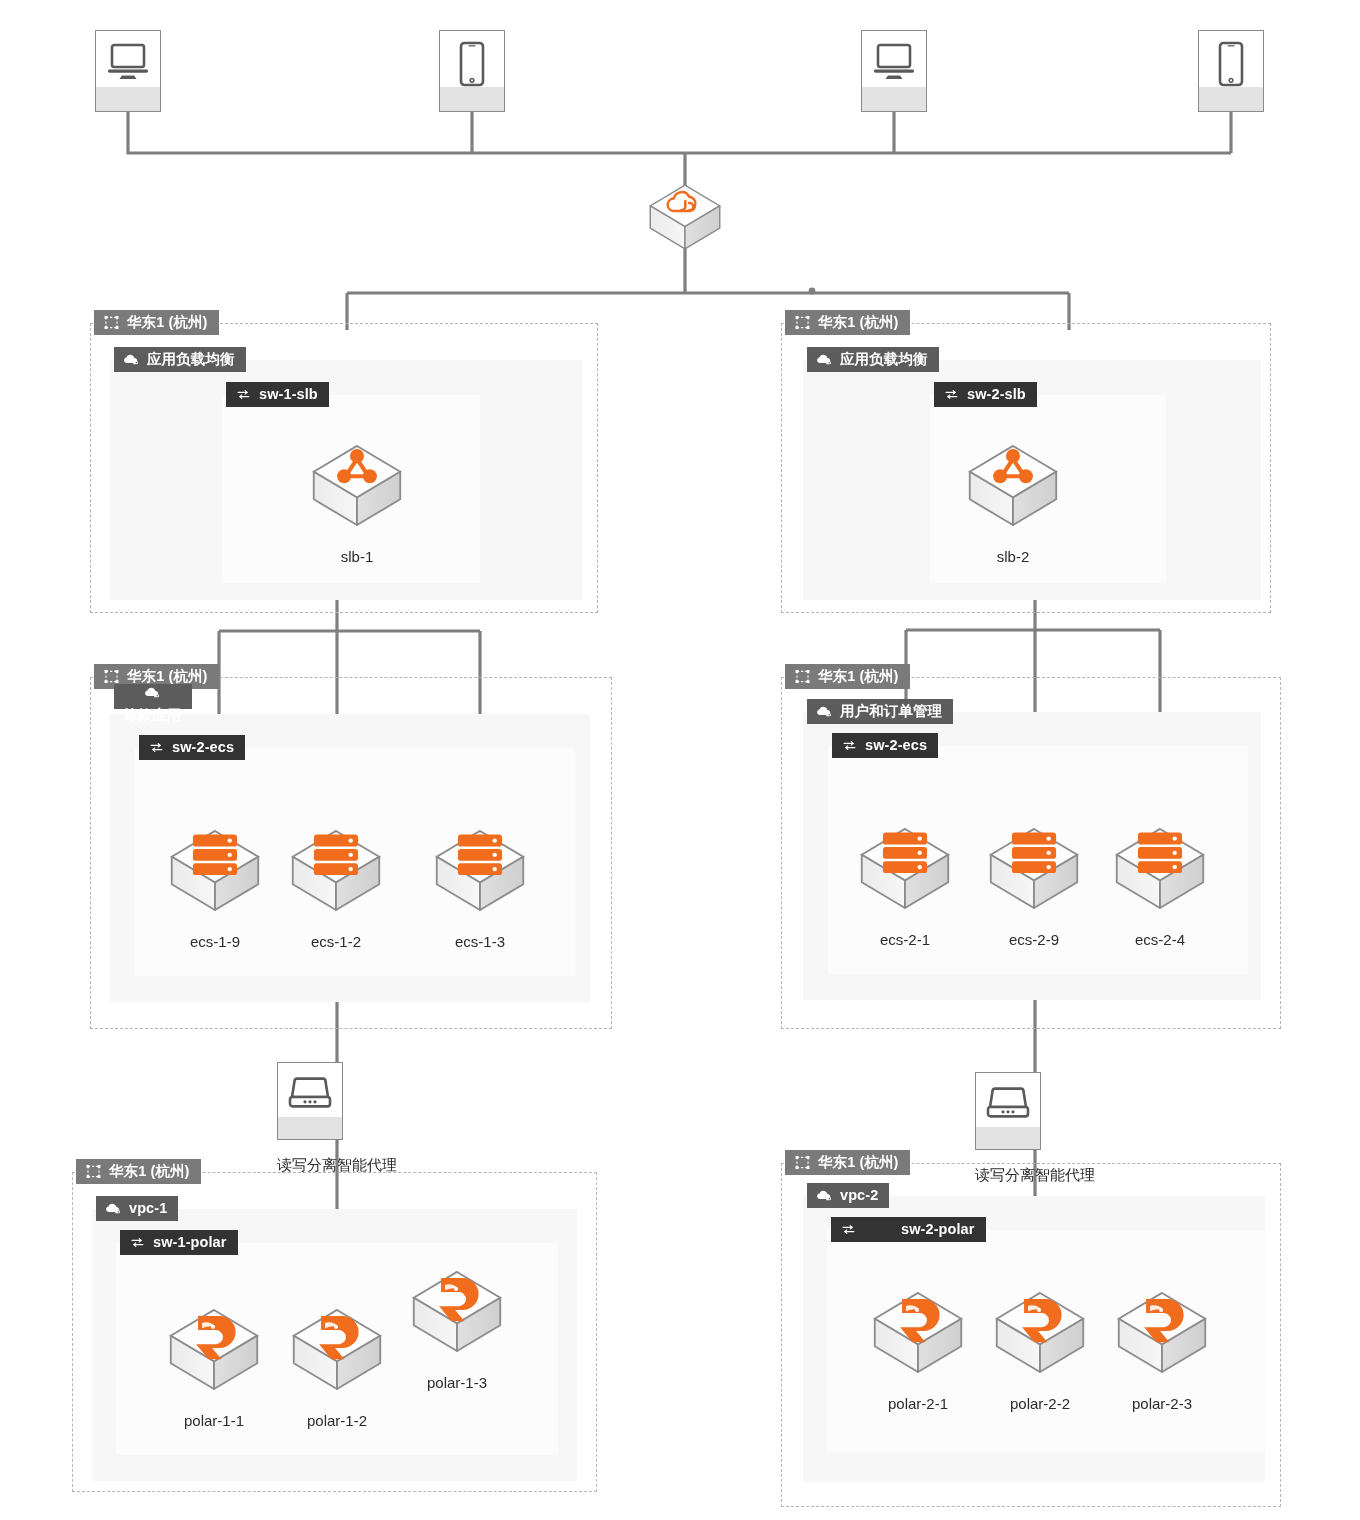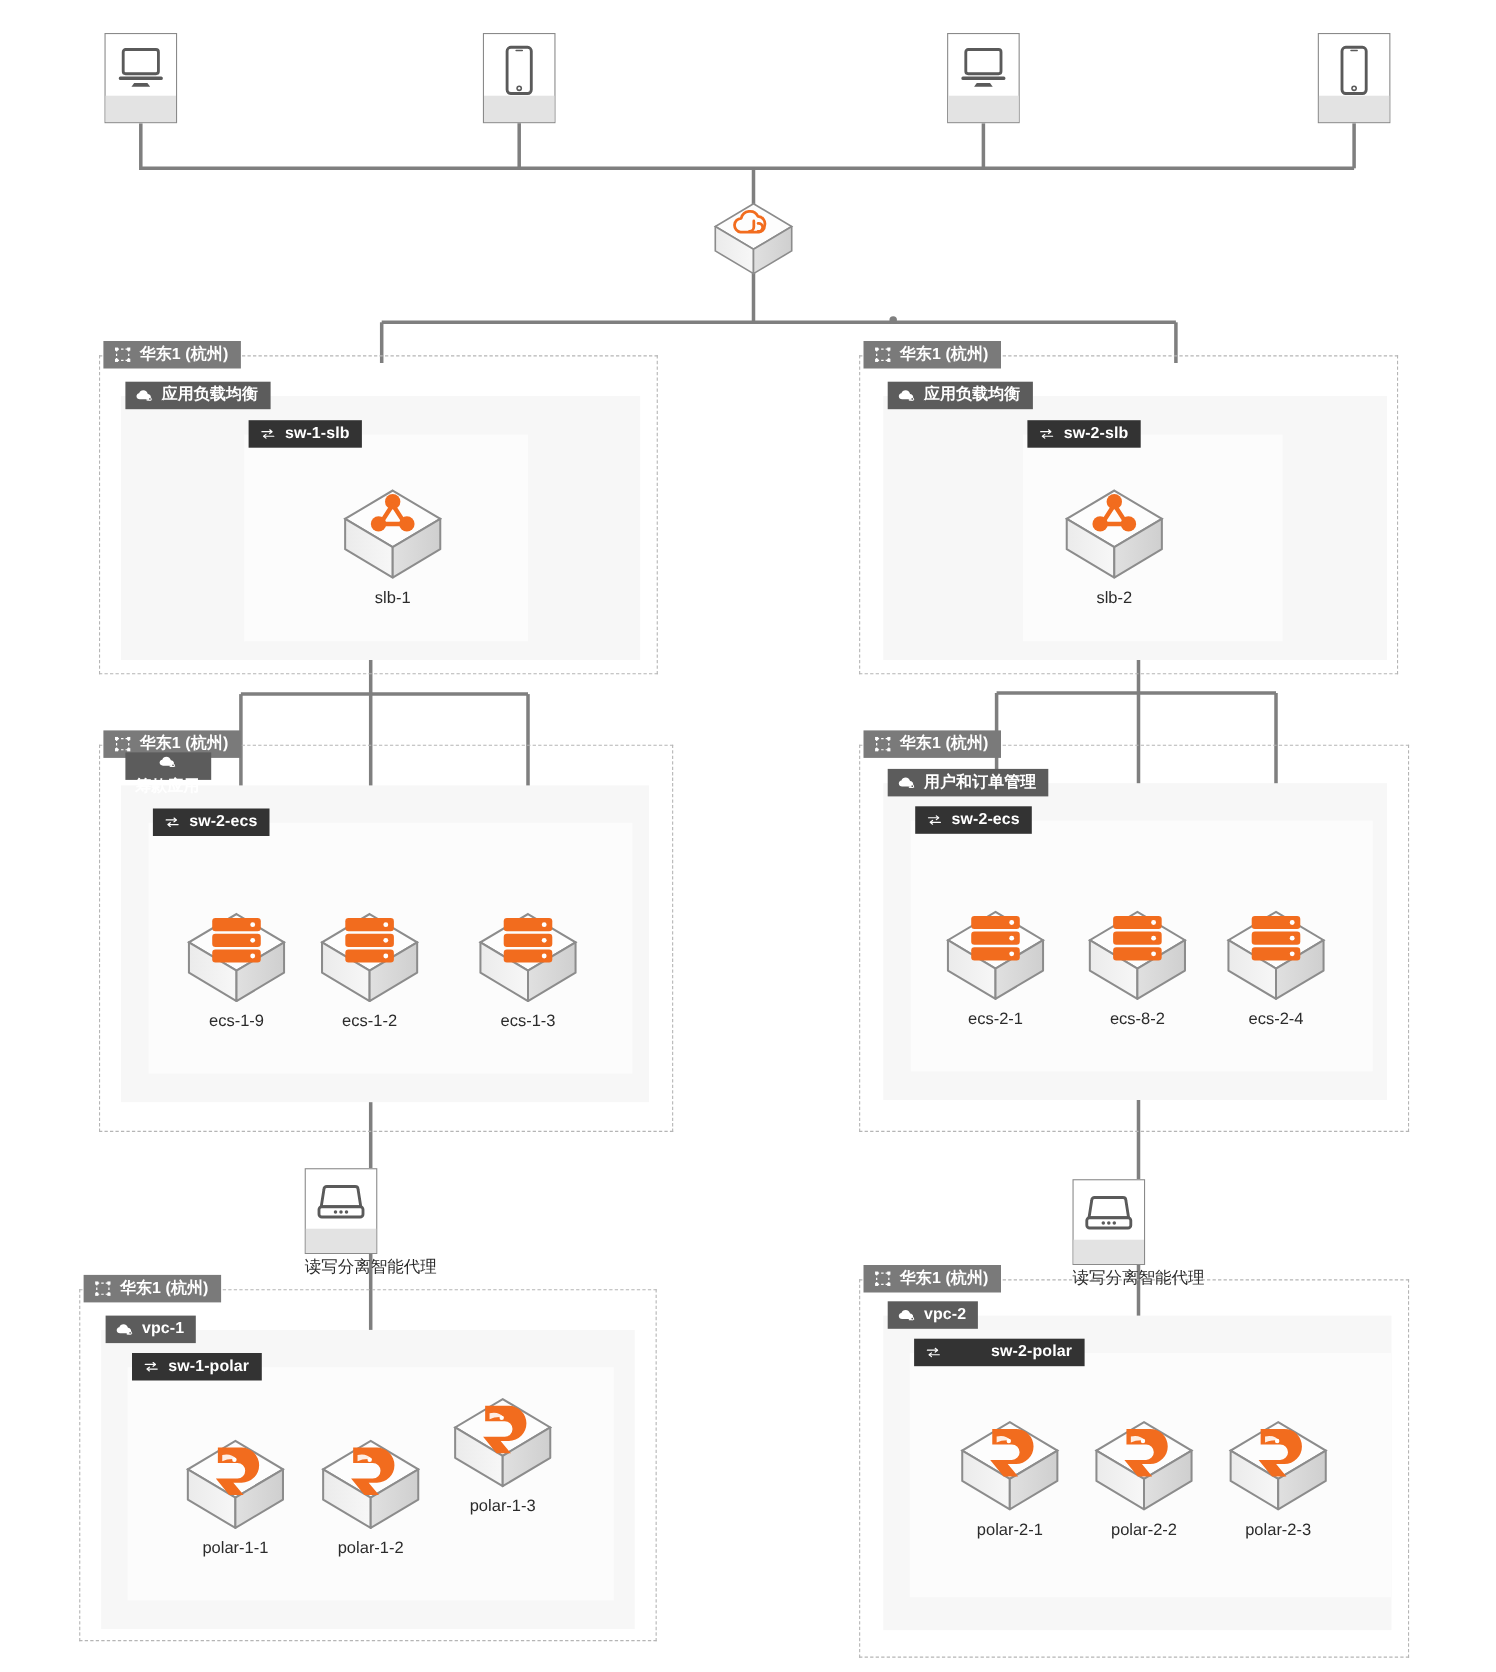--- a/index.html
+++ b/index.html
@@ -64,21 +64,21 @@
   .tag .tico svg { display:block; width:17px; height:17px; }
 
   
   .node {
     position: absolute;
     transform: translateX(-50%);
     text-align: center;
   }
   .node .glyph { position: relative; margin: 0 auto; }
   .node .cap {
-    margin-top: 2px;
+    margin-top: 16px;
     font-size: 15px;
     color: #2b2b2b;
     white-space: nowrap;
     font-family: "Liberation Sans", "DejaVu Sans", sans-serif;
   }
 
   
   .devcard {
     position: relative;
     background: #ffffff;
@@ -605,21 +605,21 @@
     <path d="M97 31 L50 59 L50 89 L97 61 Z" fill="url(#gRecs)" stroke="#8c8c8c" stroke-width="2" stroke-linejoin="round"></path>
     <g transform="translate(26,7)">
     <rect x="0" y="0" width="48" height="13" rx="3.2" fill="#f26c1e"></rect>
     <rect x="0" y="15.5" width="48" height="13" rx="3.2" fill="#f26c1e"></rect>
     <rect x="0" y="31" width="48" height="13" rx="3.2" fill="#f26c1e"></rect>
     <circle cx="40" cy="6.5" r="2.4" fill="#fff"></circle>
     <circle cx="40" cy="22" r="2.4" fill="#fff"></circle>
     <circle cx="40" cy="37.5" r="2.4" fill="#fff"></circle>
   </g>
   </svg></div>
-        <div class="cap">ecs-8-2</div>
+        <div class="cap">ecs-2-9</div>
       </div>
       <div class="node" style="left: 1160px; top: 826px;">
         <div class="glyph"><svg width="92" height="85" viewBox="0 0 100 92">
     <defs>
       <linearGradient id="gLecs" x1="0" y1="0" x2="1" y2="0">
         <stop offset="0" stop-color="#ebebeb"></stop>
                 <stop offset="1" stop-color="#f7f7f7"></stop>
       </linearGradient>
       <linearGradient id="gRecs" x1="0" y1="0" x2="1" y2="0">
         <stop offset="0" stop-color="#e0e0e0"></stop>

